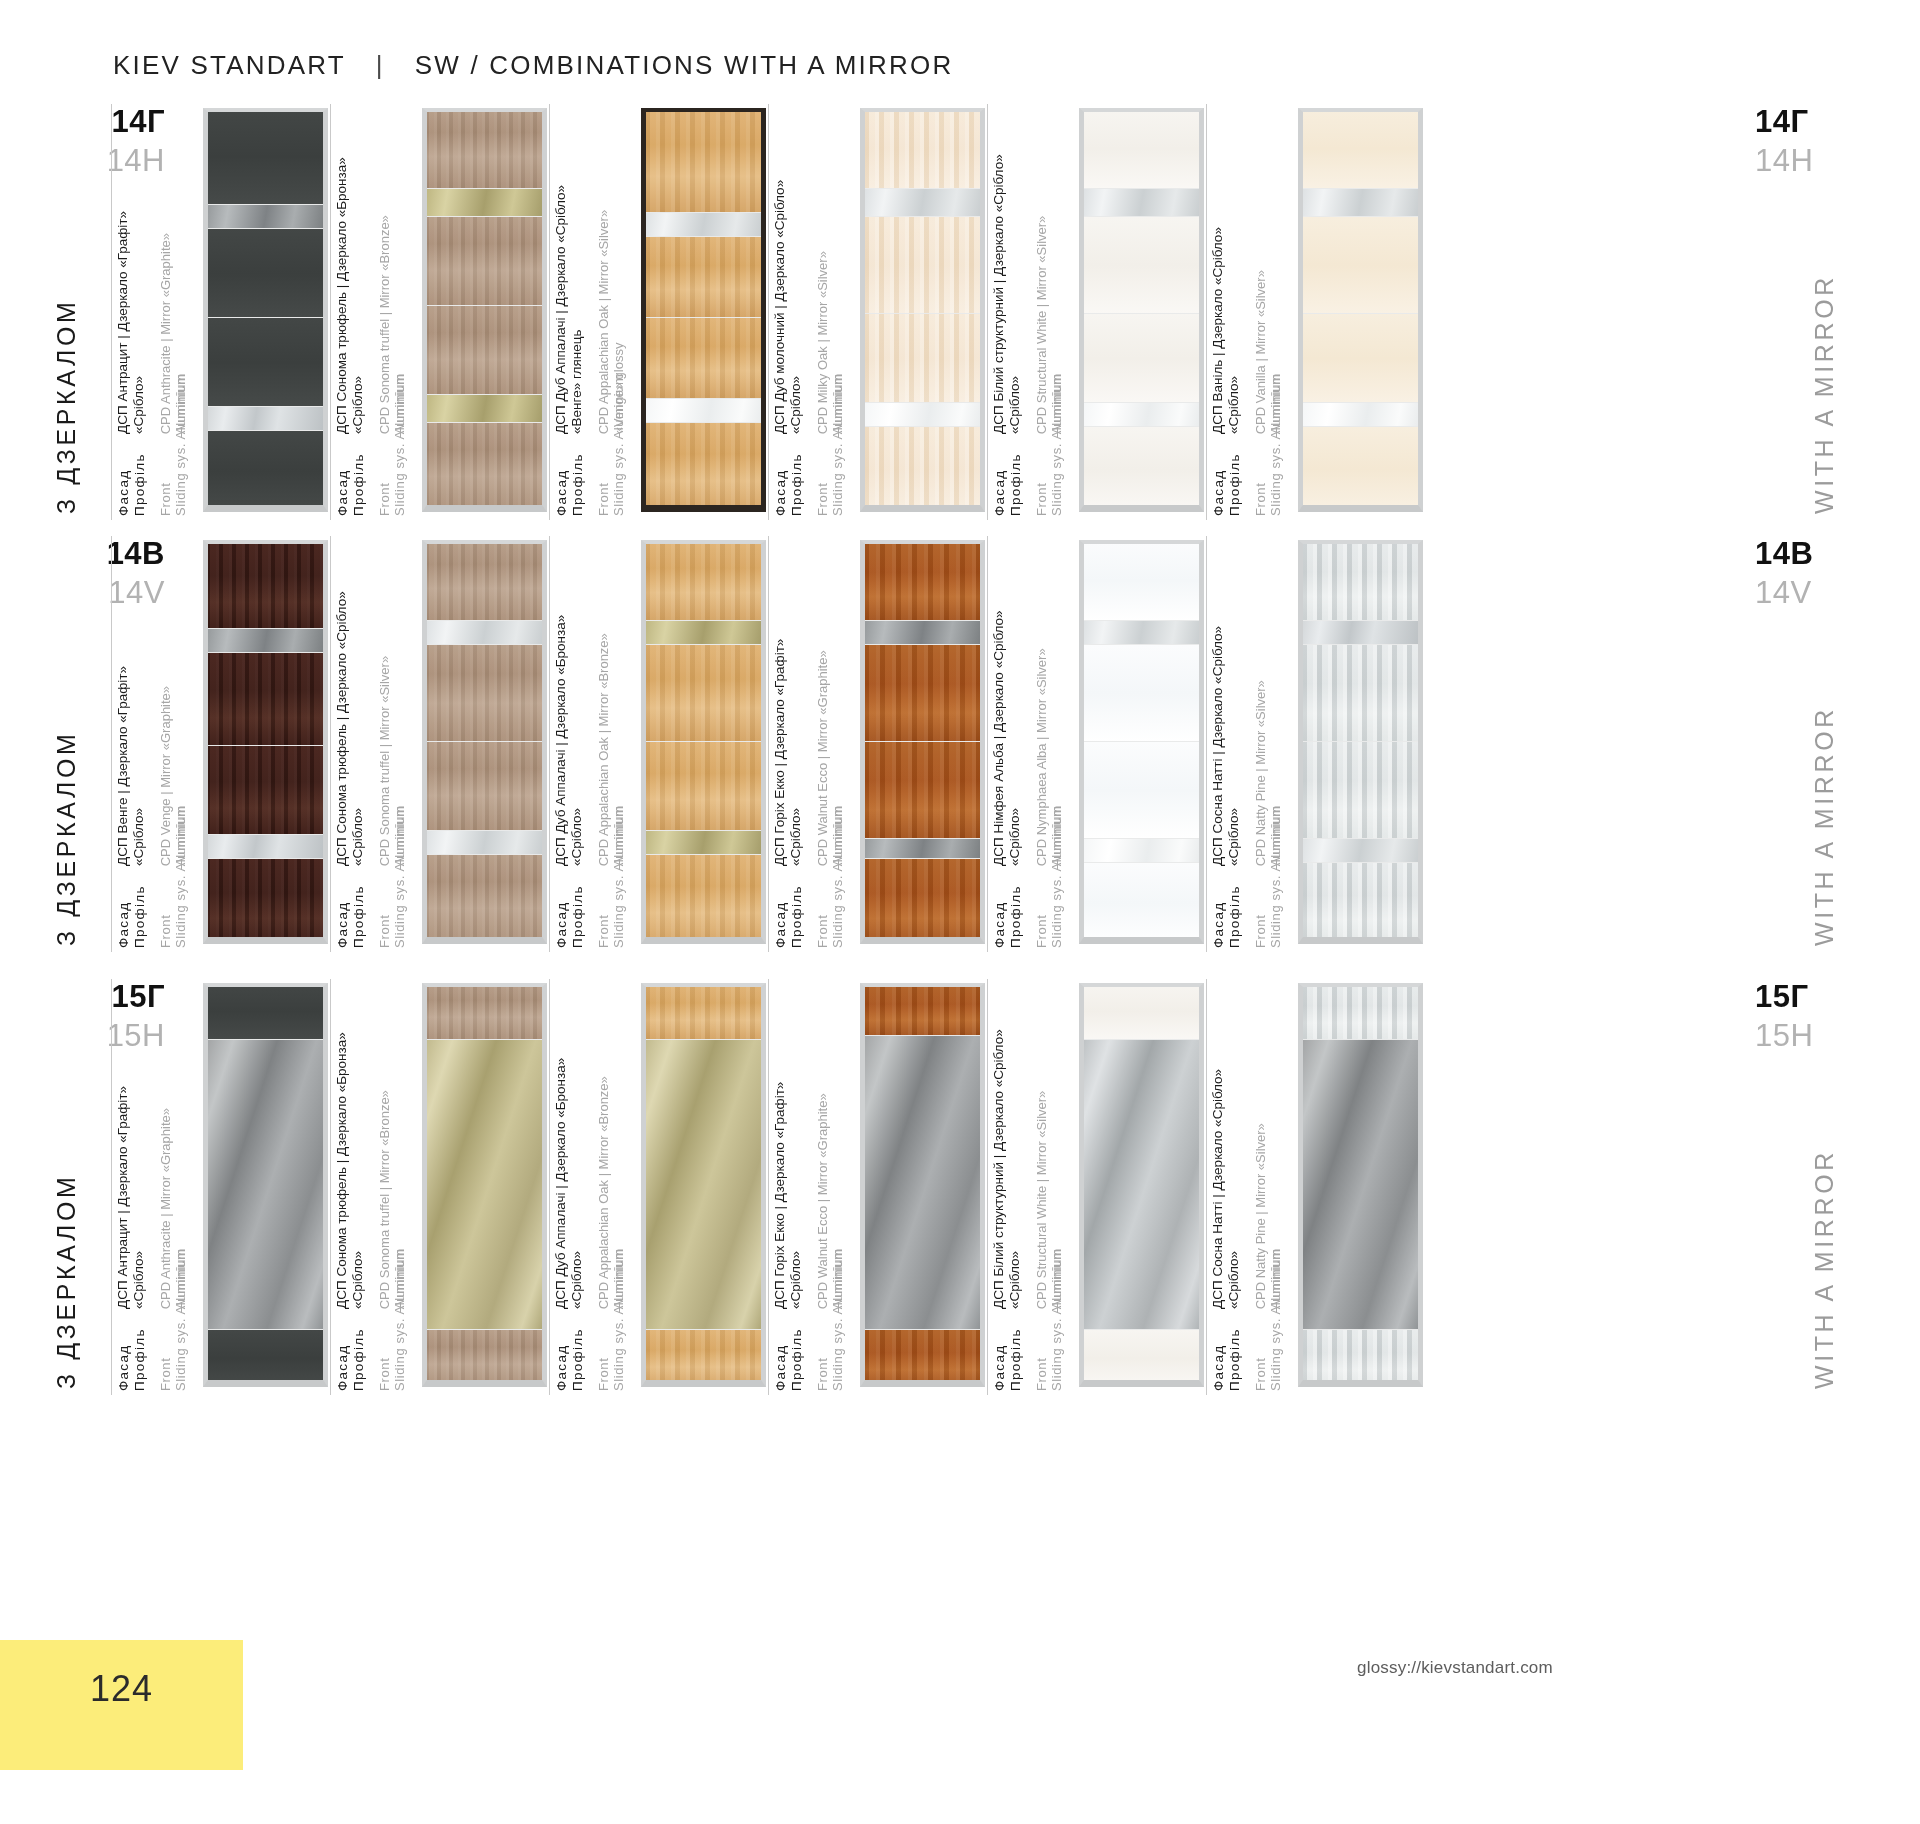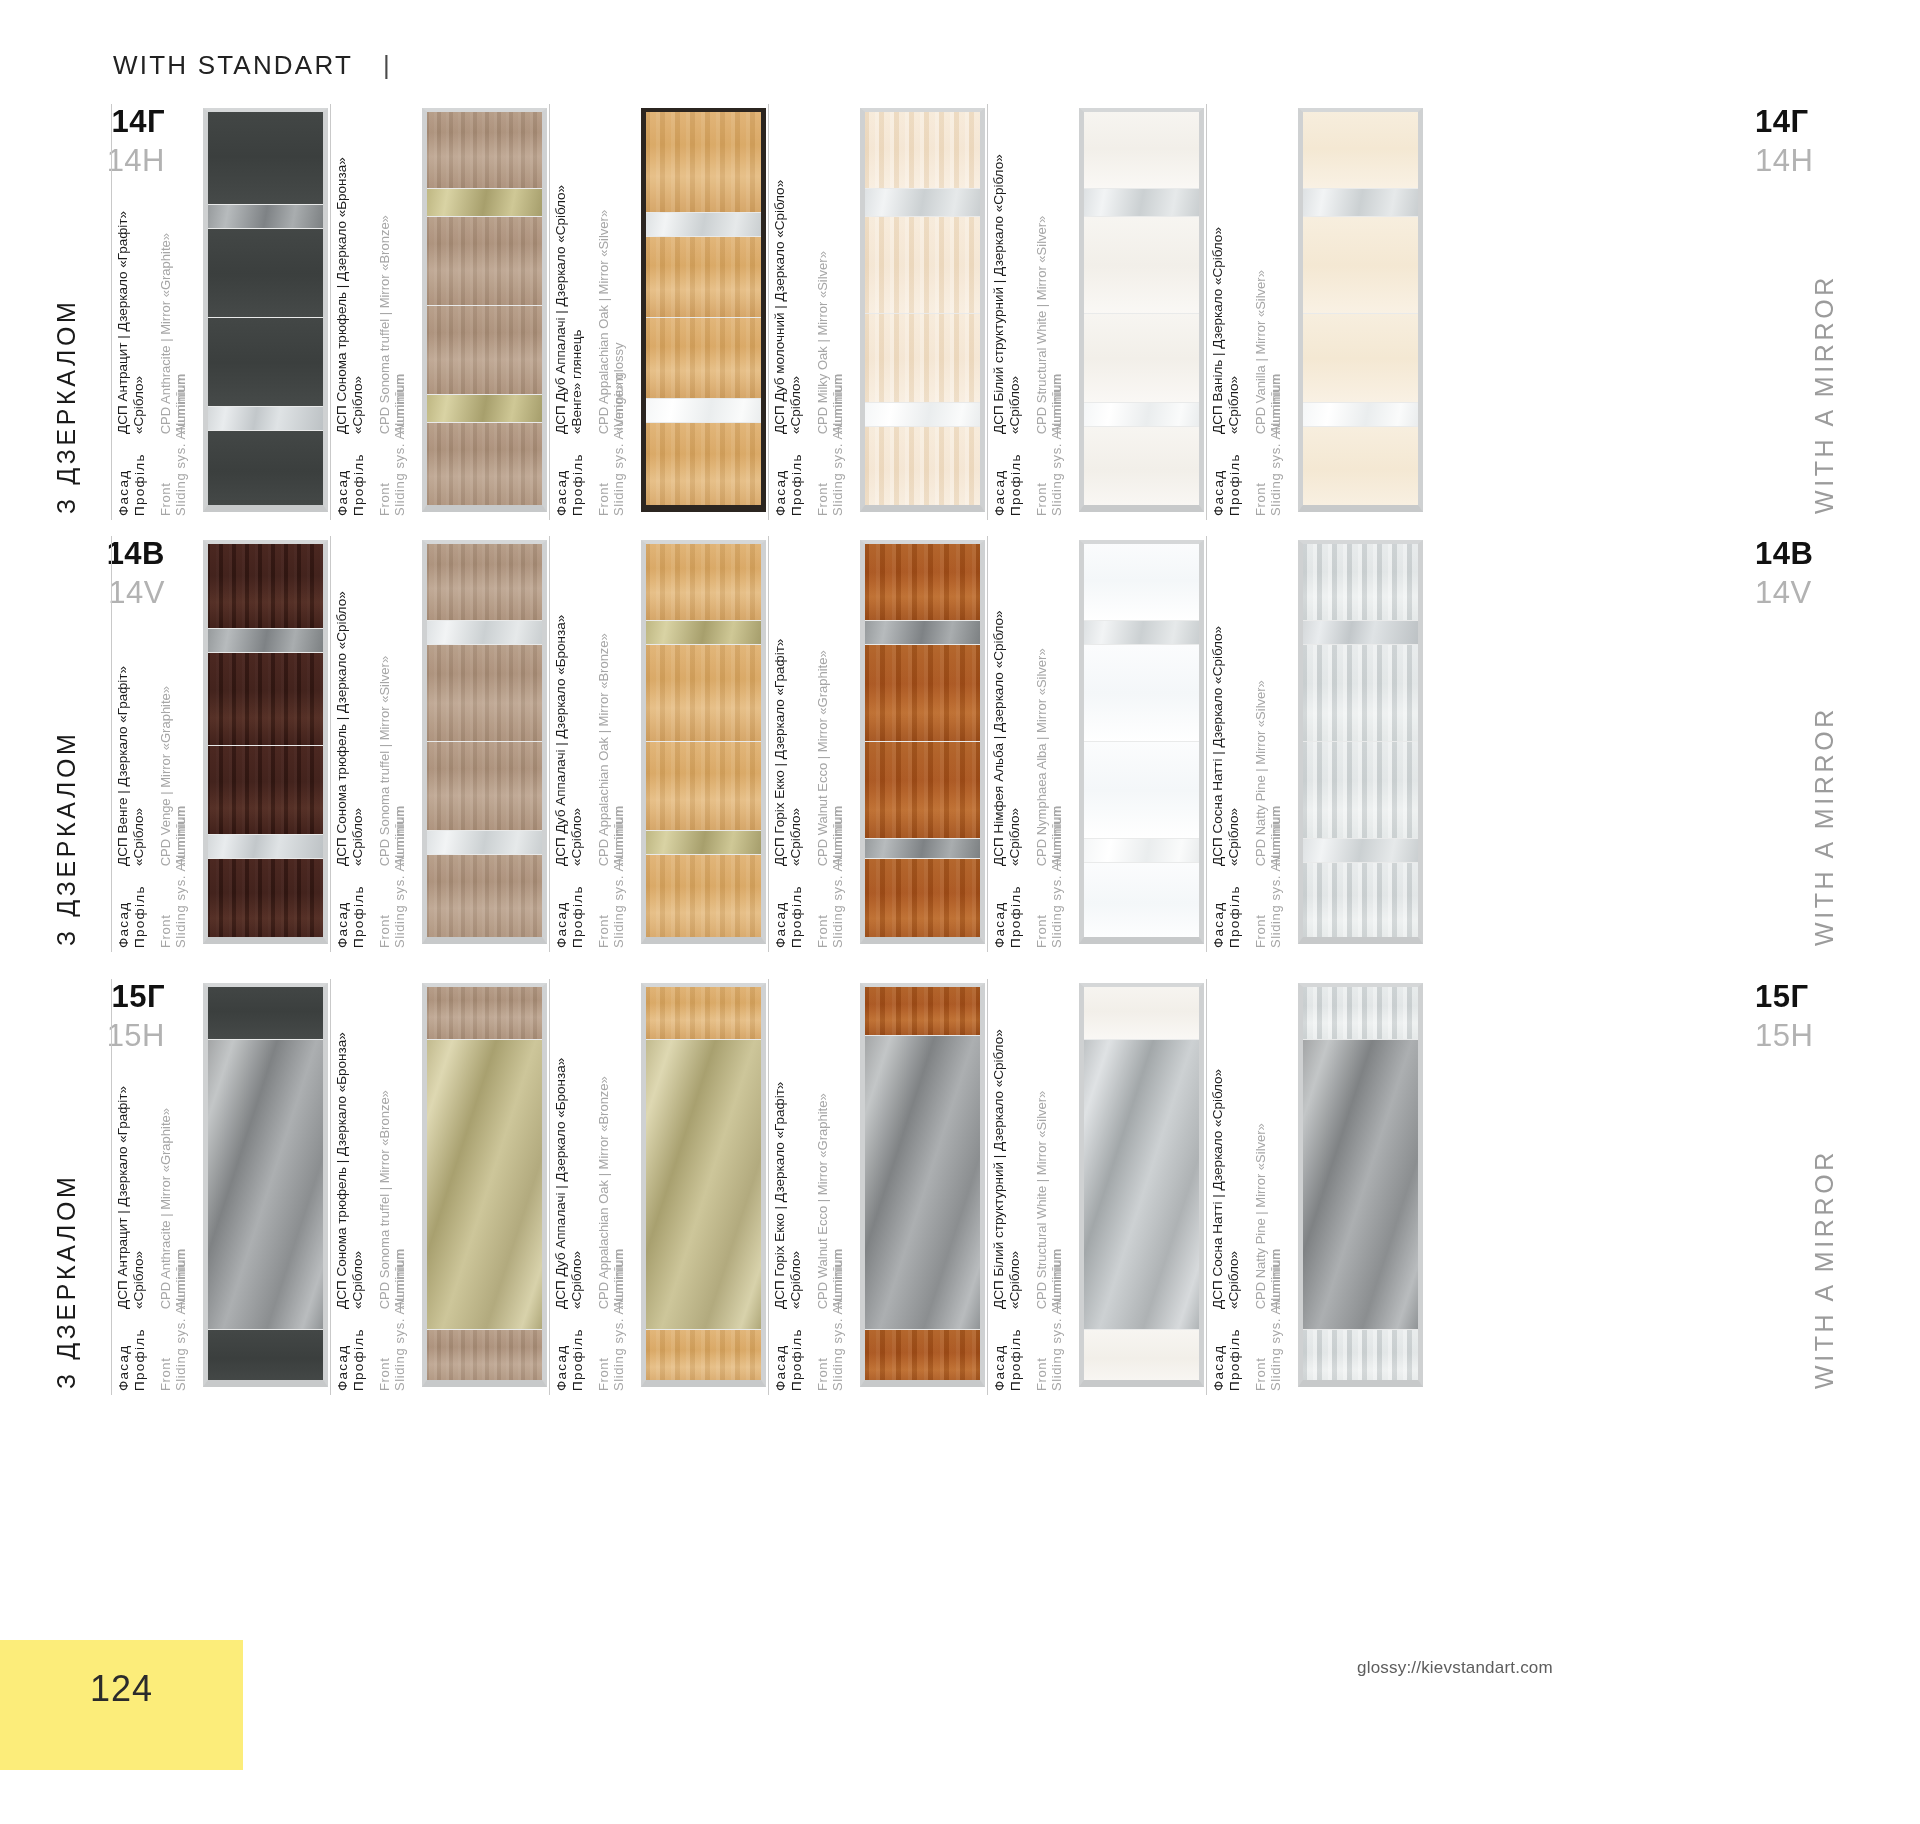--- a/index.html
+++ b/index.html
@@ -64,22 +64,23 @@
   .pagebox{position:absolute;left:0;top:0;width:243px;height:130px;background:#fced7a;}
   .pagenum{position:absolute;left:0;top:28px;width:243px;text-align:center;font-size:36px;letter-spacing:1px;color:#2b2b2b;}
   .siteurl{position:absolute;left:1357px;top:18px;font-size:17px;color:#5d5d5d;letter-spacing:0.2px;}
   .watermark{position:absolute;left:0;top:88px;width:1920px;text-align:center;font-size:60px;font-weight:700;letter-spacing:1px;color:#f2f2f2;-webkit-text-stroke:1px #e2e2e2;}
 </style>
 </head>
 <body>
 
 <div class="page-header">
   <div class="h-inner">
-    <span class="h-brand">WITH STANDART</span>
+    <span class="h-brand">KIEV STANDART</span>
     <span class="h-sep">|</span>
+    <span class="h-title">SW /  COMBINATIONS WITH A MIRROR</span>
   </div>
 </div>
 
 <div class="row" id="row-0">
     <div class="row-inner" id="ri-0">
       <div class="code-block">
         <div class="code-main">14Г</div>
         <div class="code-sub">14Н</div>
       </div>
       <div class="code-block right">

